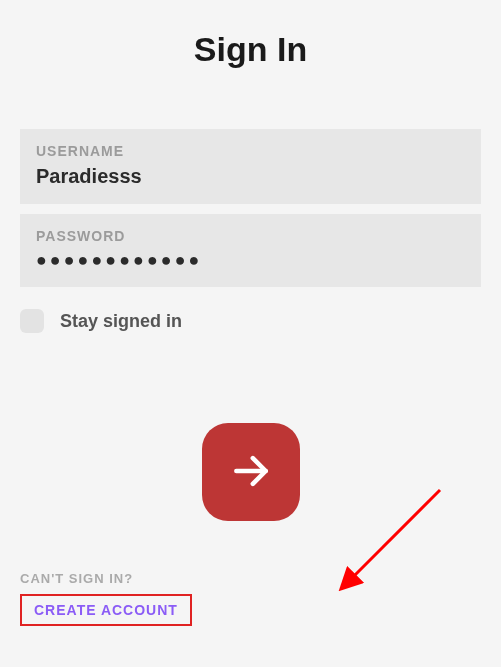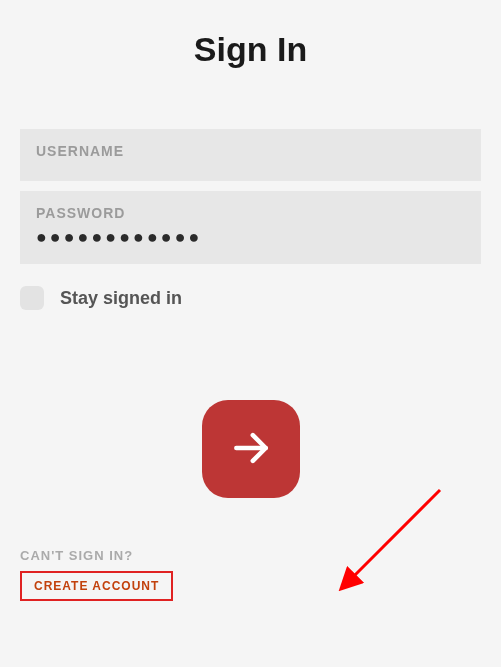--- a/index.html
+++ b/index.html
@@ -99,43 +99,44 @@
     }
     .link-cant {
       font-size: 13px;
       font-weight: 800;
       letter-spacing: 1px;
       color: #aaa;
       margin-bottom: 8px;
     }
     .link-create {
       display: inline-block;
-      font-size: 12px;
+      font-size: 14px;
       font-weight: 800;
       letter-spacing: 1px;
-      color: #c2410c;
+      color: #8b5cf6;
       padding: 6px 12px;
       border: 2px solid #e02222;
       cursor: pointer;
     }
     .arrow-annot {
       position: absolute;
       left: 335px;
       top: 480px;
       pointer-events: none;
     }
   </style>
 </head>
 <body>
 
 <div class="container">
   <h1 class="title">Sign In</h1>
 
   <div class="field">
     <div class="field-label">USERNAME</div>
+    <input type="text" class="field-input" value="Paradiesss" style="">
   </div>
 
   <div class="field">
     <div class="field-label">PASSWORD</div>
     <div class="field-input field-password">●●●●●●●●●●●●</div>
   </div>
 
   <div class="stay-row">
     <div class="checkbox"></div>
     <div class="stay-label">Stay signed in</div>

